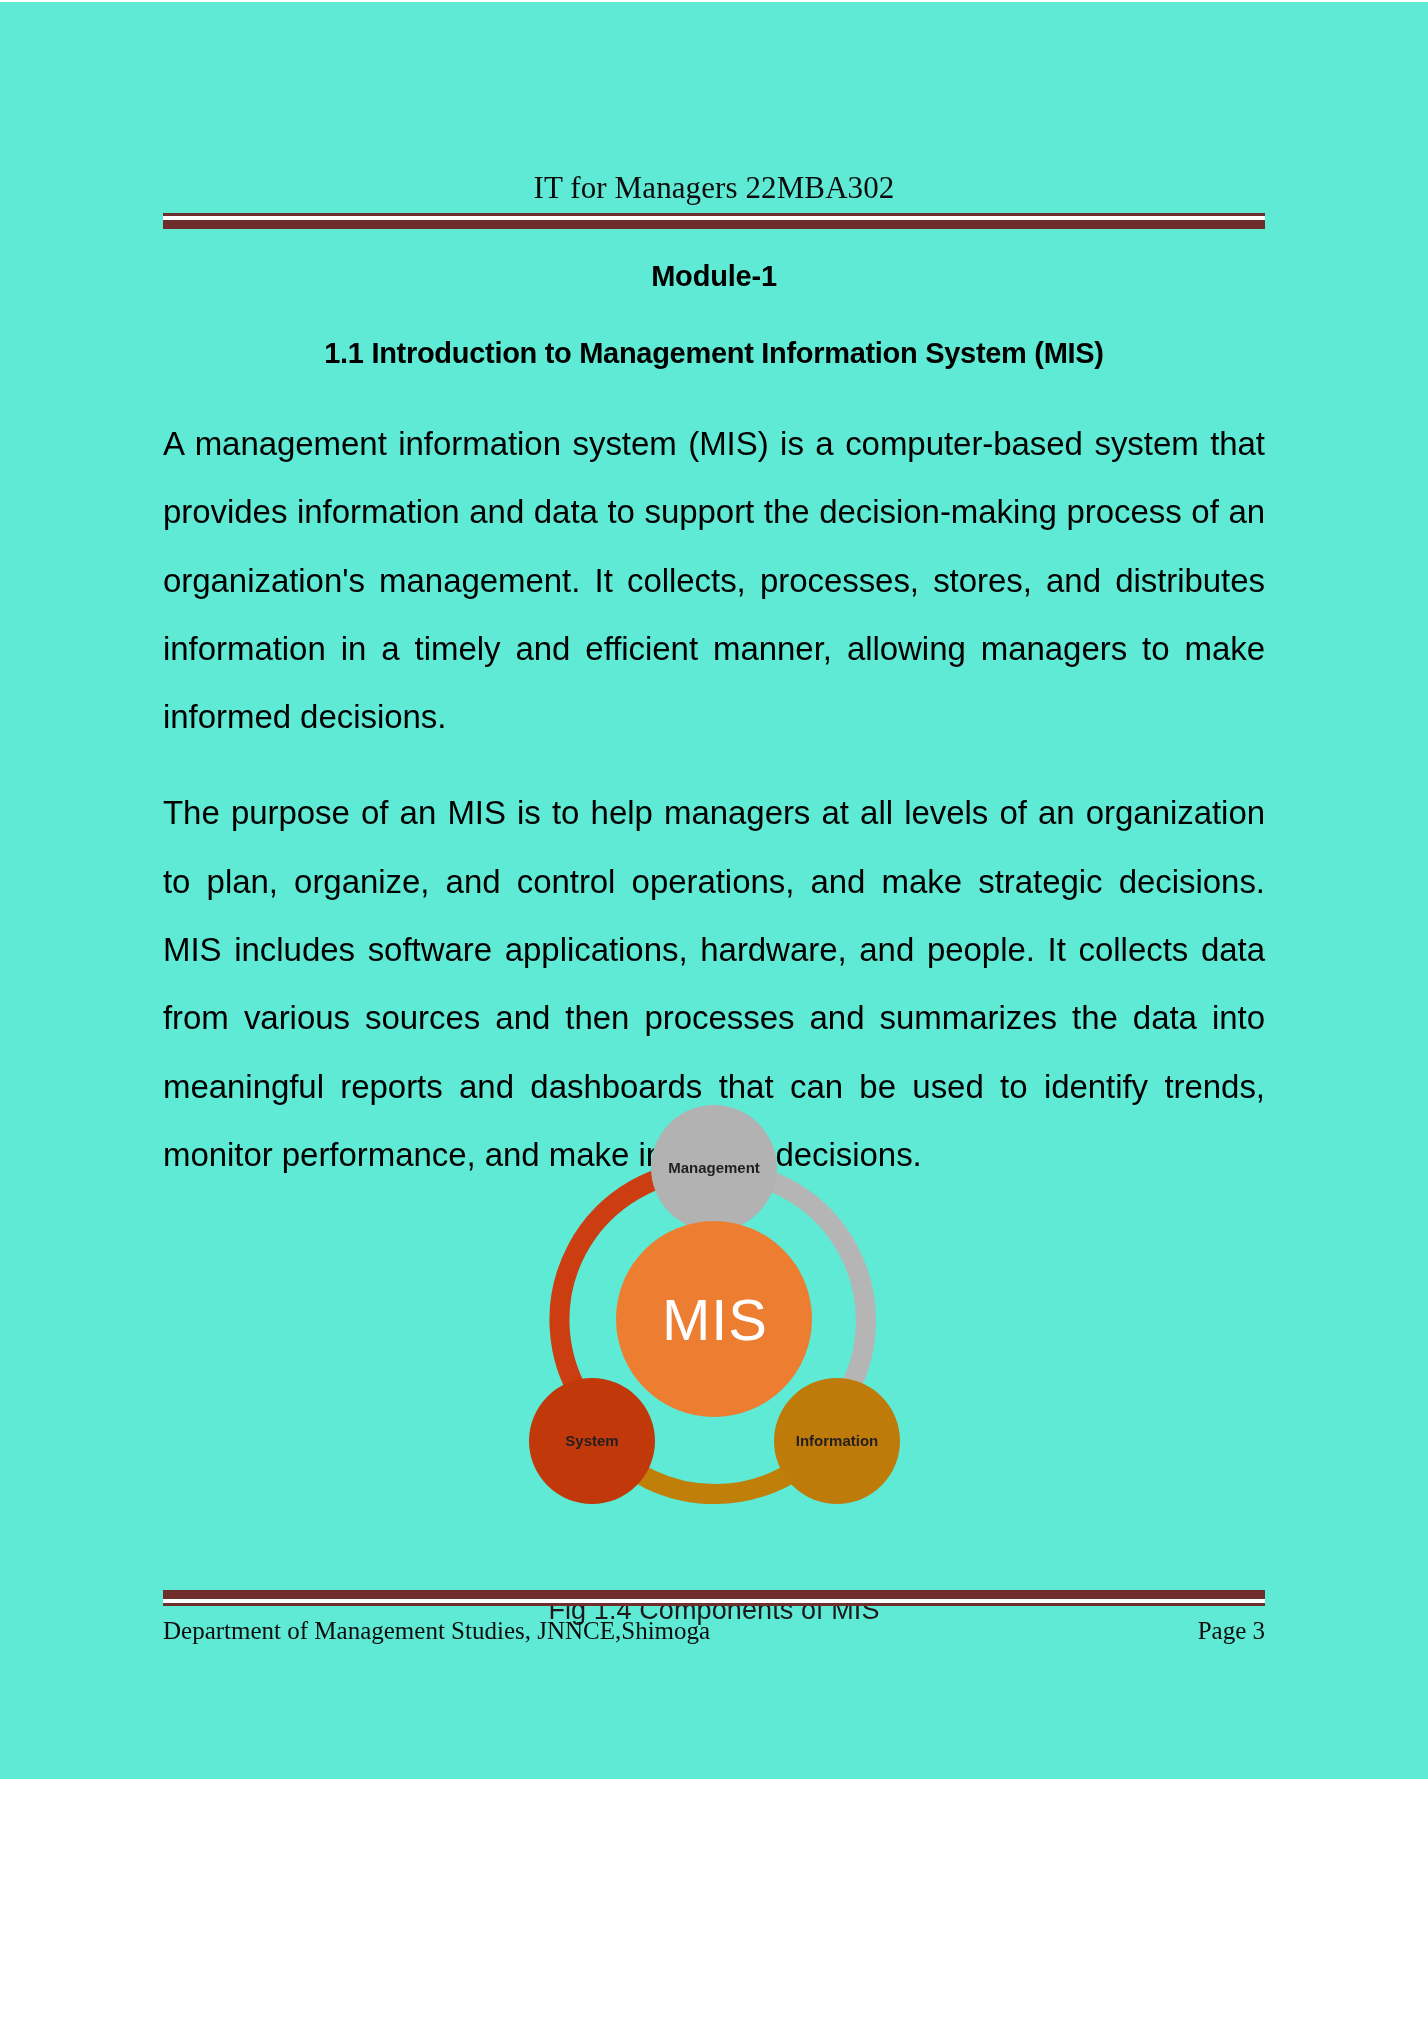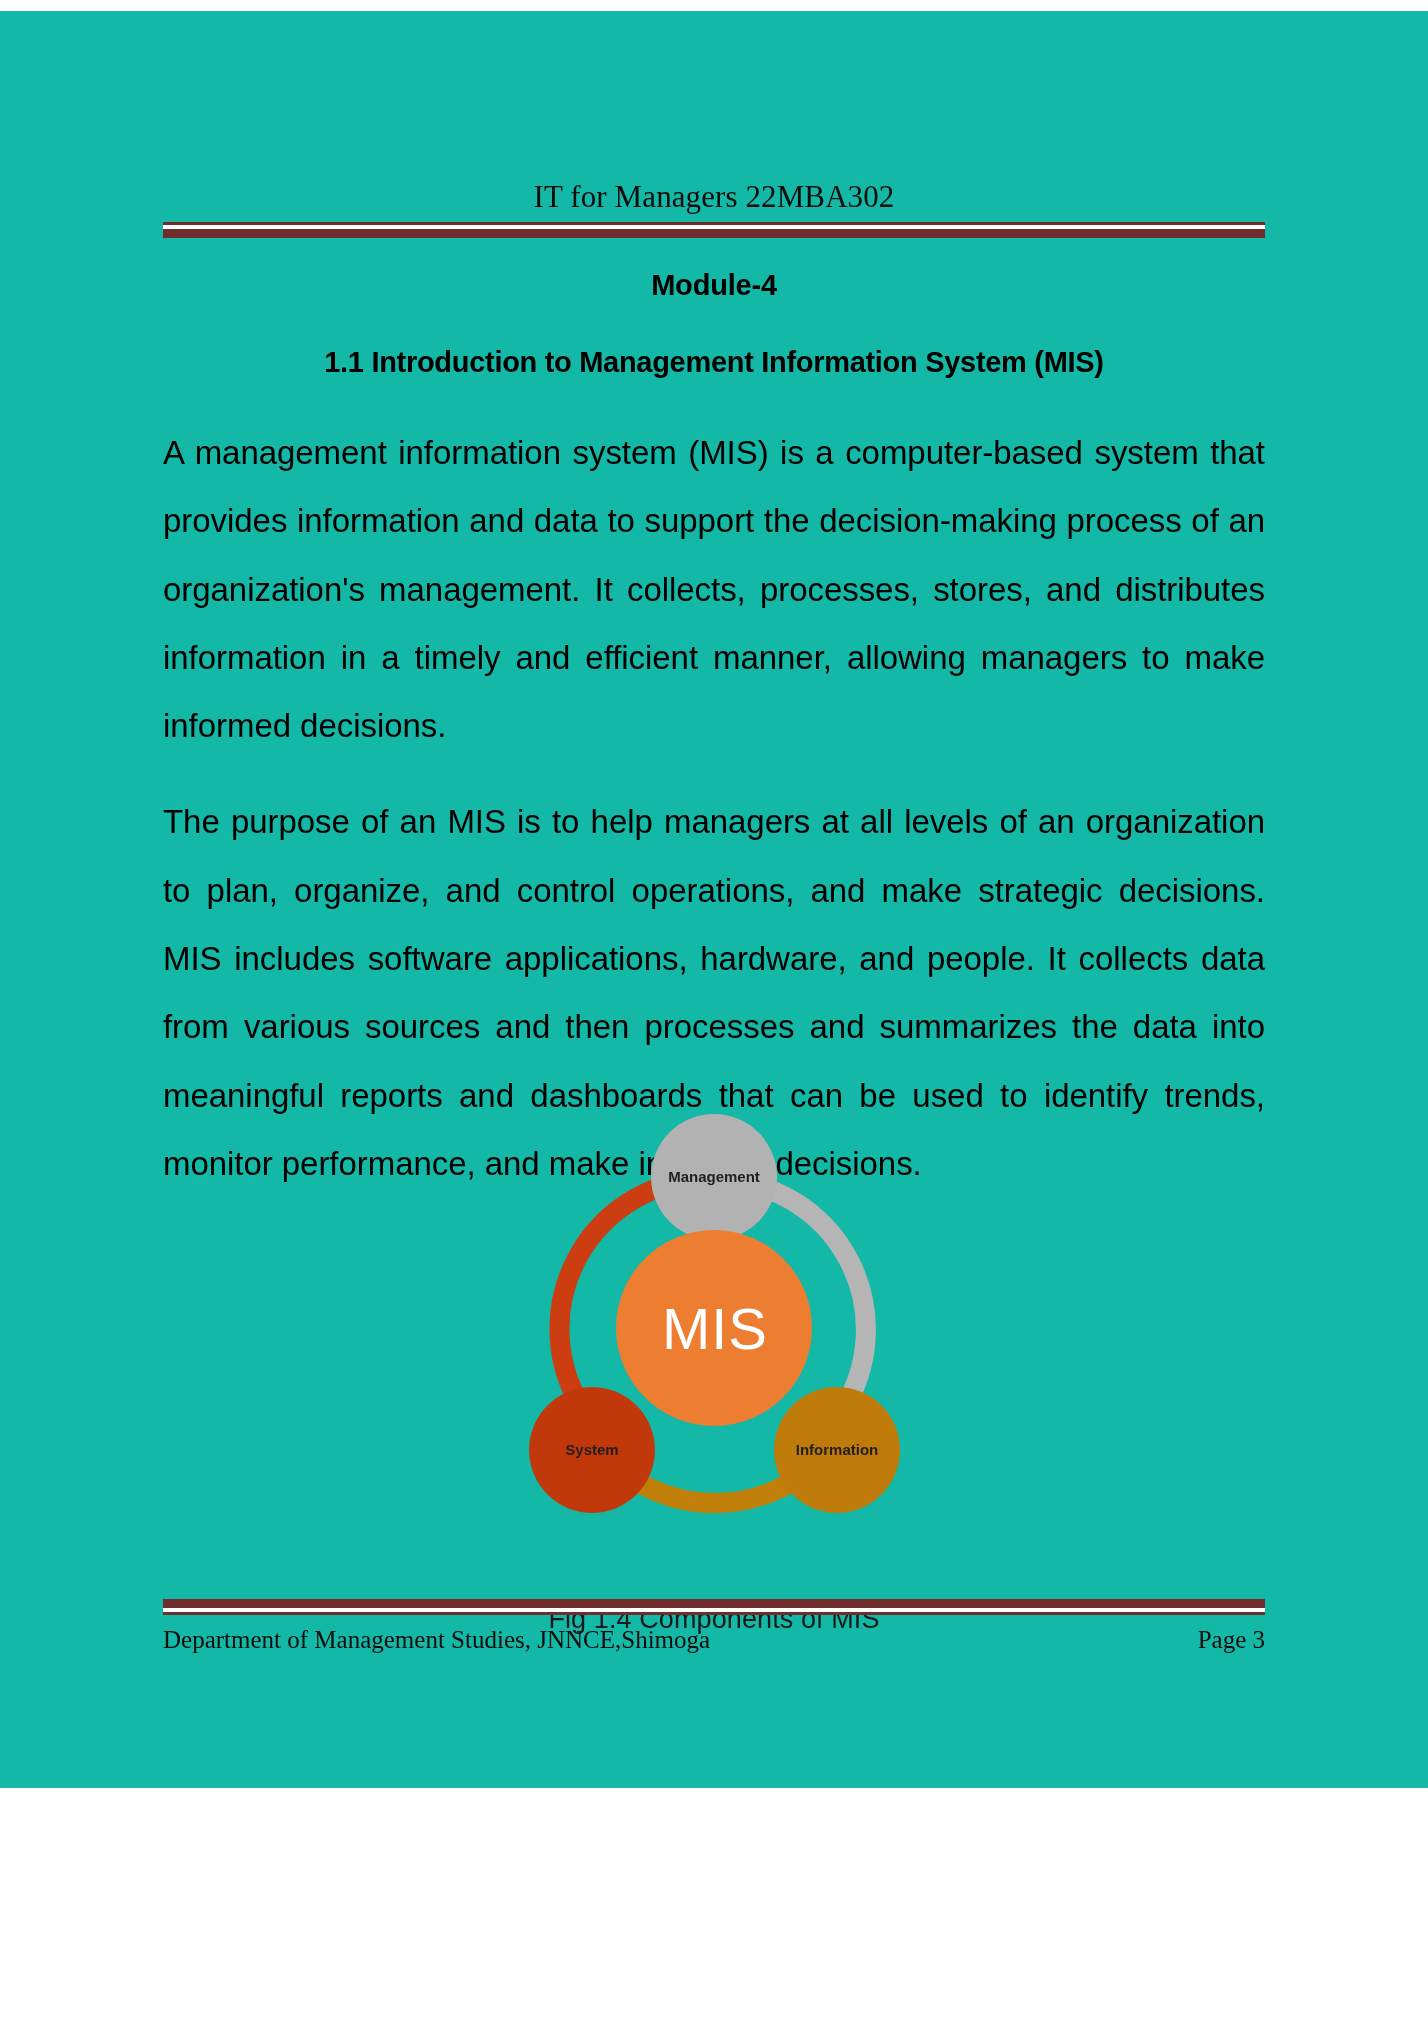--- a/index.html
+++ b/index.html
@@ -12,22 +12,22 @@
   body {
     font-family: "Liberation Sans", sans-serif;
     color: #000000;
     -webkit-font-smoothing: antialiased;
   }
 
   .page {
     position: relative;
     width: 1428px;
     height: 1777px;
-    margin: 11px auto;
-    background: #14b8a6;
+    margin: 2px auto;
+    background: #5eead4;
     overflow: hidden;
     box-sizing: border-box;
   }
 
   
   .header {
     position: absolute;
     top: 168px;
     left: 163px;
     width: 1102px;
@@ -180,21 +180,21 @@
     <div class="header-title">IT for Managers 22MBA302</div>
     <div class="rule-header">
       <div class="rule-thin" style="background: rgb(111, 46, 44);"></div>
       <div class="rule-gap"></div>
       <div class="rule-thick" style="background: rgb(111, 46, 44);"></div>
     </div>
   </div>
 
   <div class="content">
 
-    <h1 class="module-title">Module-4</h1>
+    <h1 class="module-title">Module-1</h1>
 
     <h2 class="section-heading">1.1 Introduction to Management Information System (MIS)</h2>
 
     <p class="body-para">A management information system (MIS) is a computer-based system that provides information and data to support the decision-making process of an organization's management. It collects, processes, stores, and distributes information in a timely and efficient manner, allowing managers to make informed decisions.</p>
 
     <p class="body-para">The purpose of an MIS is to help managers at all levels of an organization to plan, organize, and control operations, and make strategic decisions. MIS includes software applications, hardware, and people. It collects data from various sources and then processes and summarizes the data into meaningful reports and dashboards that can be used to identify trends, monitor performance, and make informed decisions.</p>
   </div>
 
   <div class="figure-block">
 

